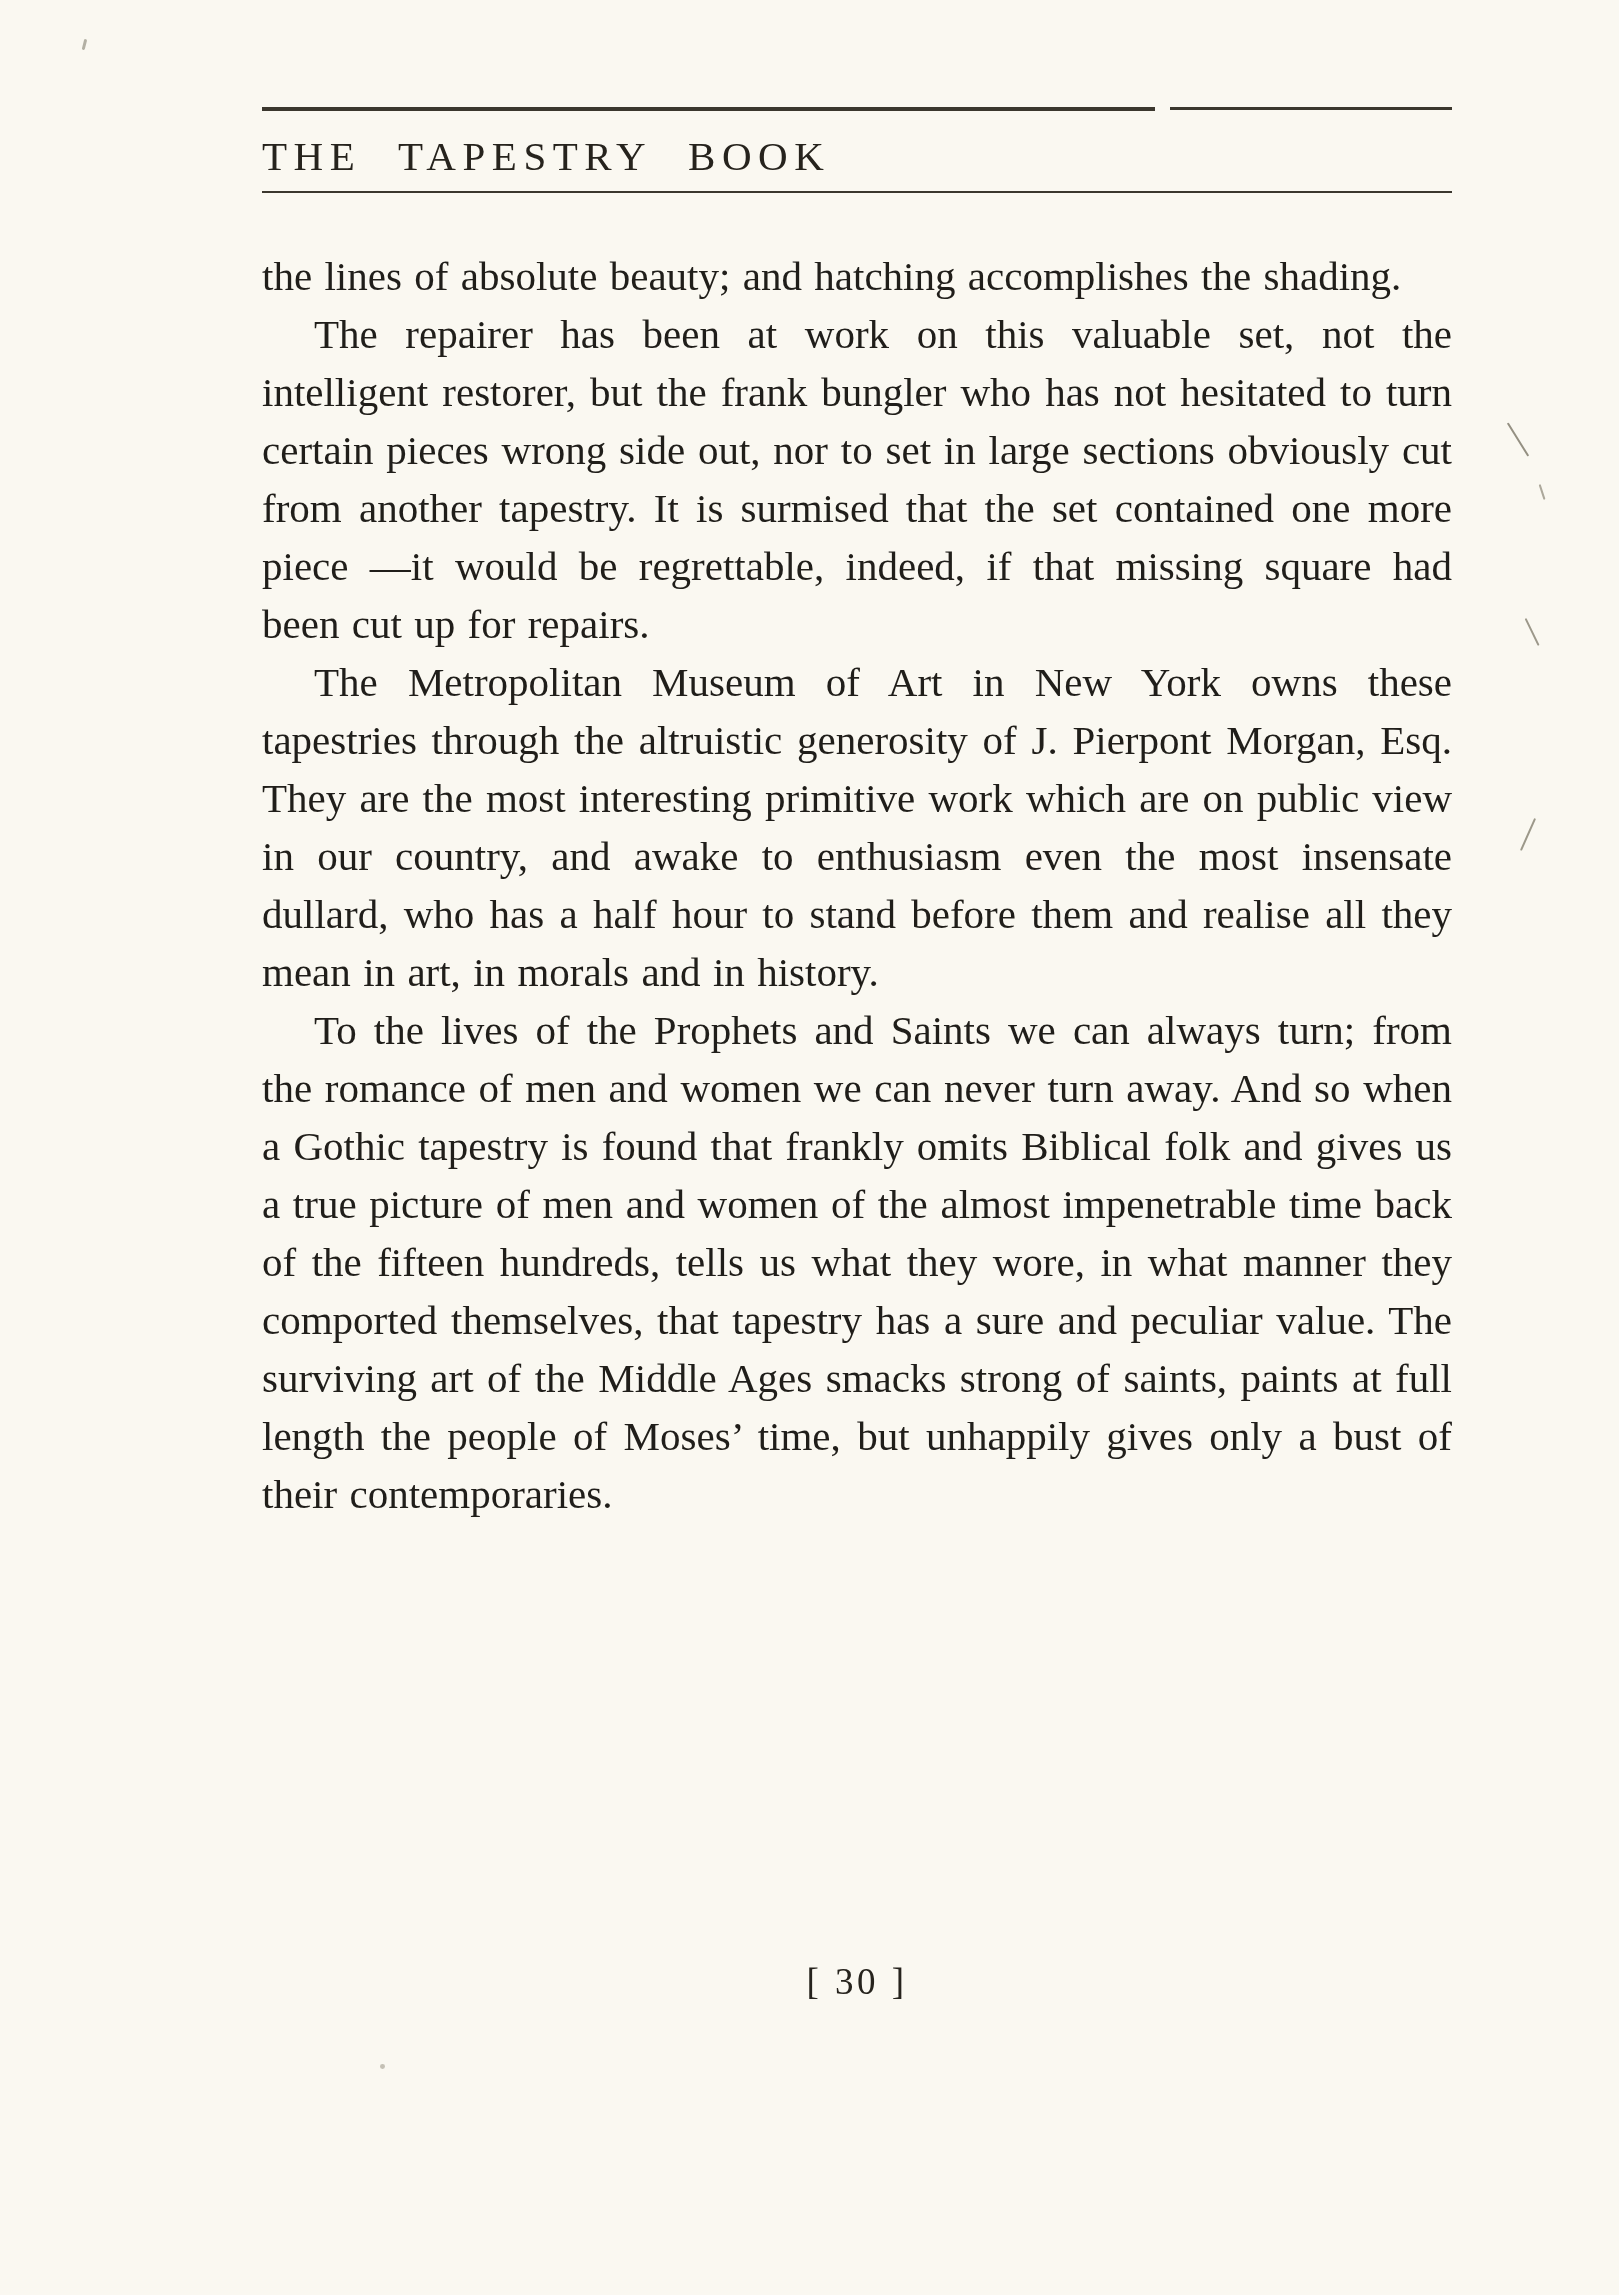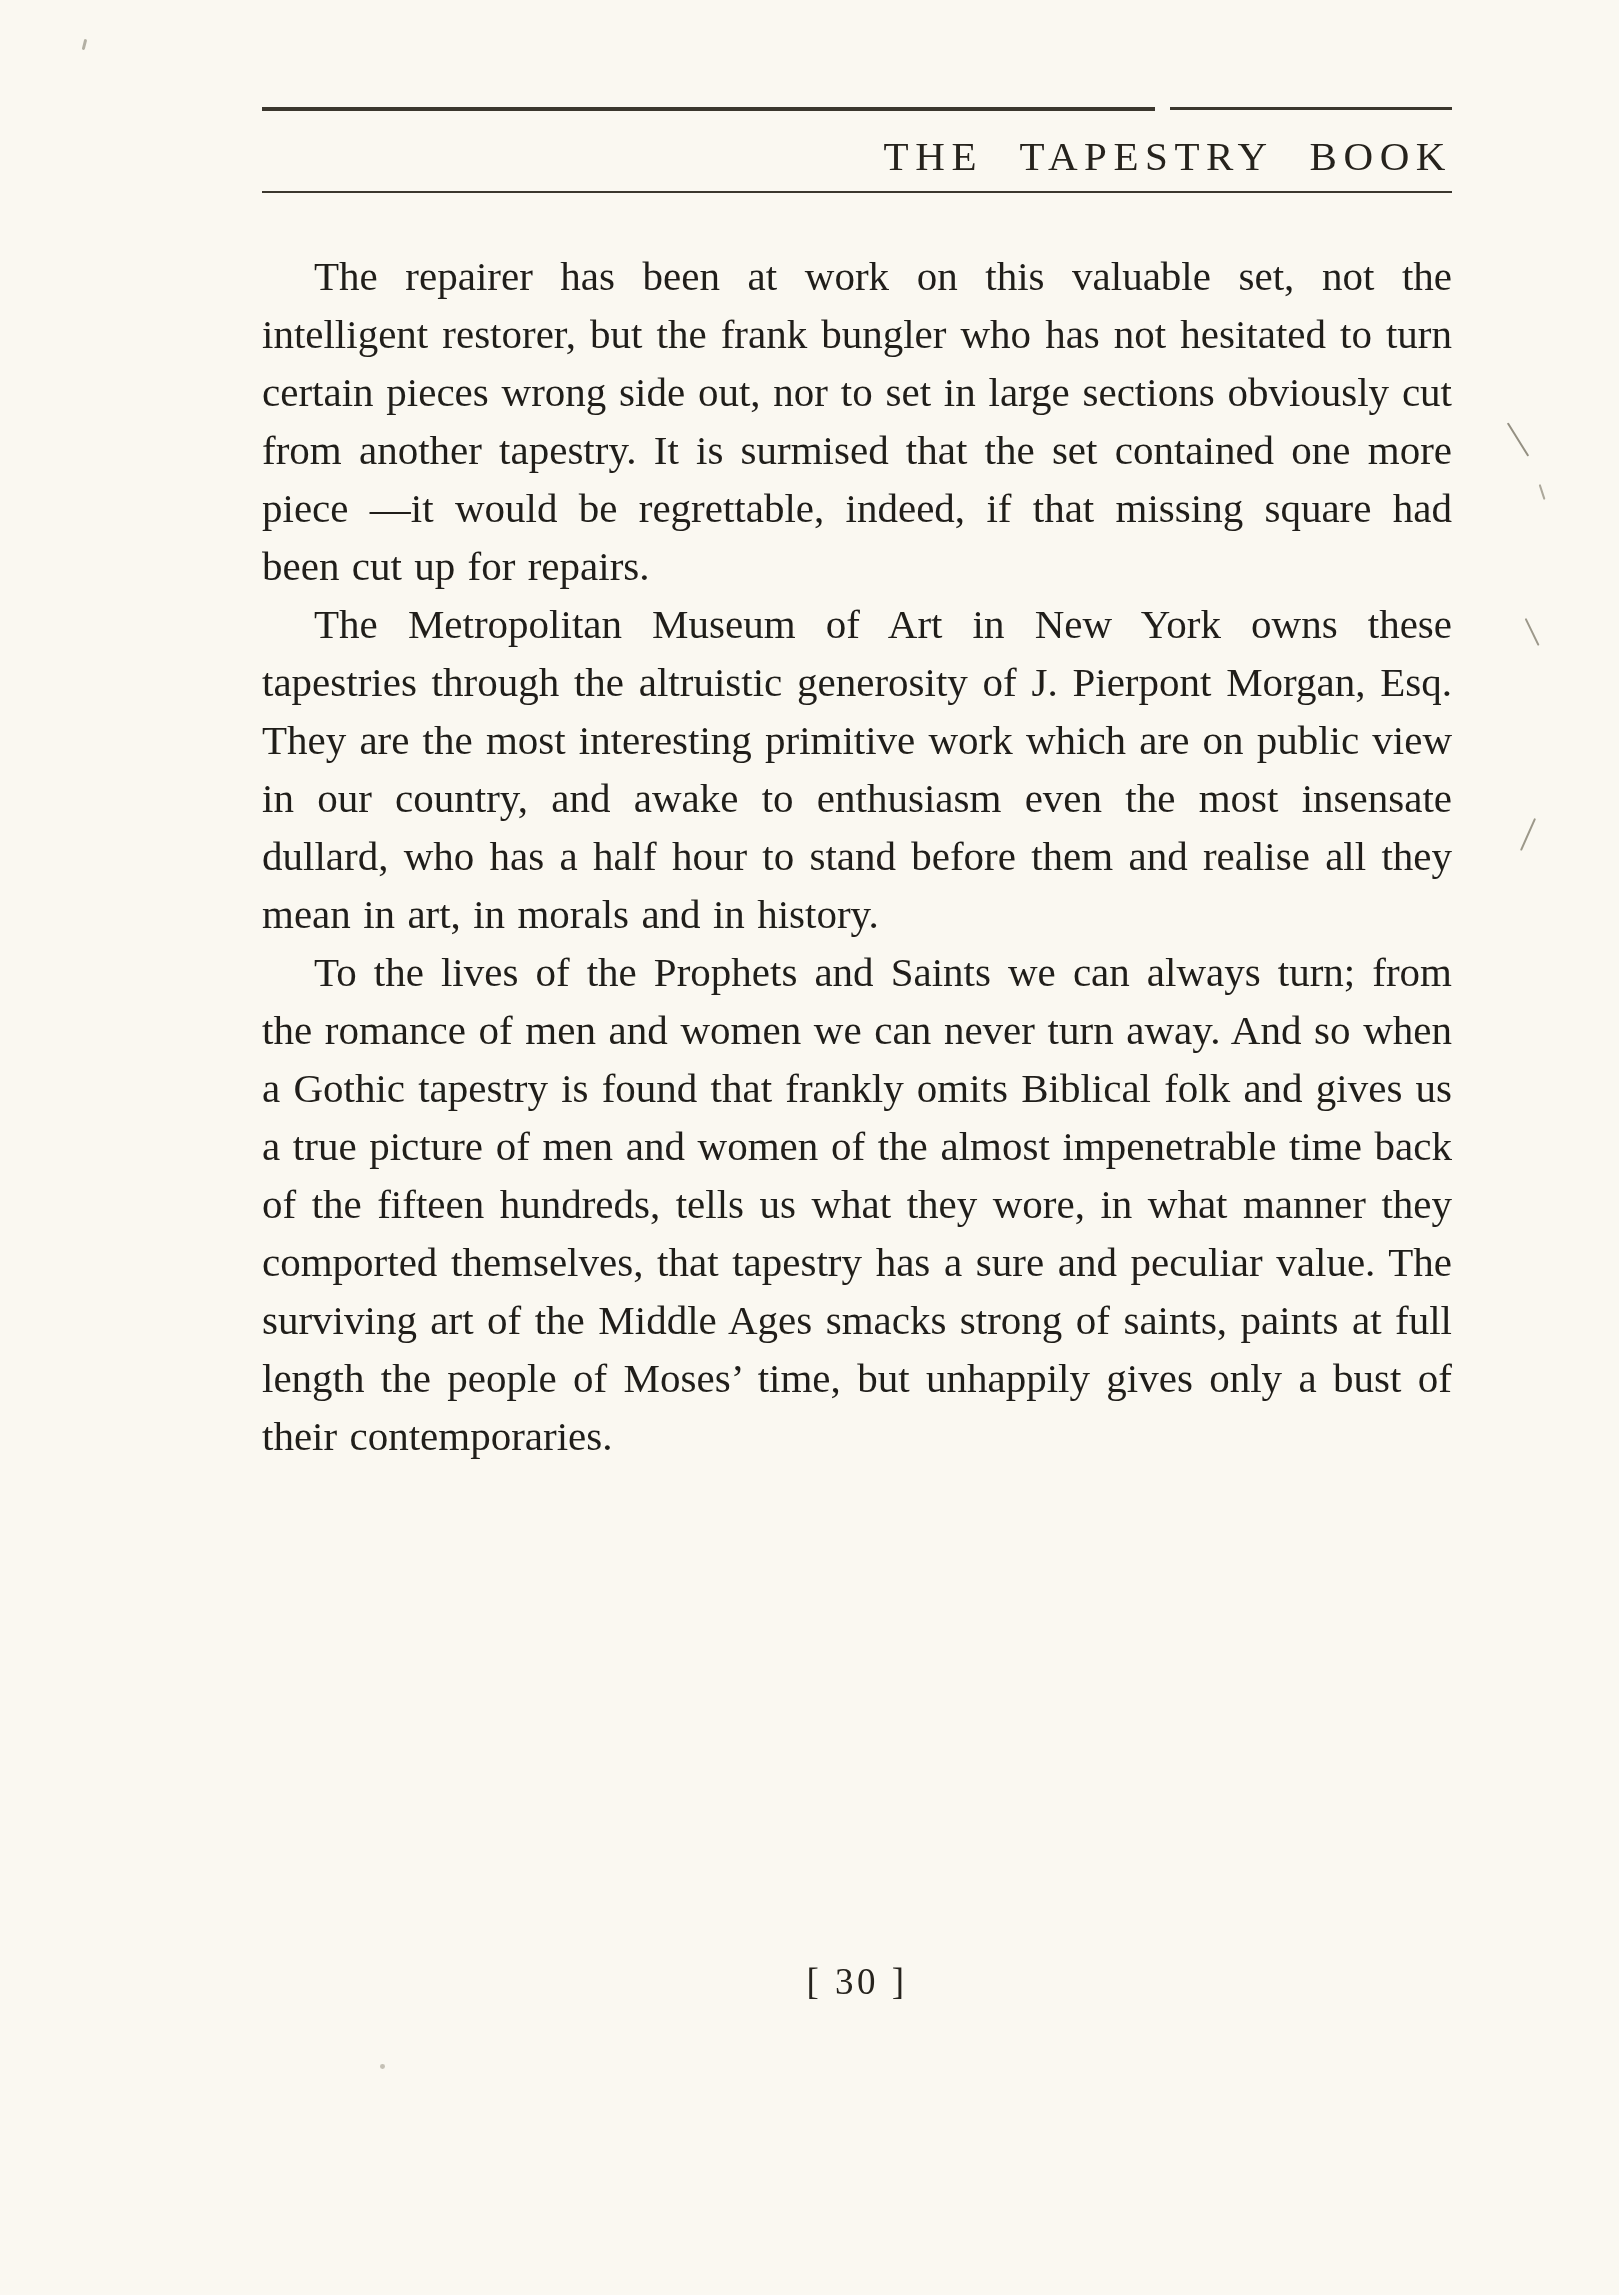--- a/index.html
+++ b/index.html
@@ -35,21 +35,21 @@
   }
   .rule-top .seg {
     height: 3.5px;
     background: #3b372e;
   }
   .rule-top .seg-a { width: 75%; }
   .rule-top .seg-gap { width: 15.5px; height: 3.5px; background: transparent; }
   .rule-top .seg-b { flex: 1; height: 2.8px; }
   .title {
     margin: 21px 0 10px 0;
-    text-align: right;
+    text-align: left;
     font-size: 41px;
     font-weight: normal;
     letter-spacing: 0.16em;
     word-spacing: 0.5em;
     color: #26231d;
     line-height: 49px;
   }
   .rule-bottom {
     height: 2.8px;
   }
@@ -100,20 +100,21 @@
     <div class="rule-top">
       <span class="seg seg-a"></span>
       <span class="seg-gap"></span>
       <span class="seg seg-b"></span>
     </div>
     <h1 class="title">THE TAPESTRY BOOK</h1>
     <div class="rule rule-bottom"></div>
   </div>
 
   <div class="body-text">
+    <p class="para">the lines of absolute beauty; and hatching accomplishes the shading.</p>
     <p class="para indent">The repairer has been at work on this valuable set, not the intelligent restorer, but the frank bungler who has not hesitated to turn certain pieces wrong side out, nor to set in large sections obviously cut from another tapestry.  It is surmised that the set contained one more piece —it would be regrettable, indeed, if that missing square had been cut up for repairs.</p>
     <p class="para indent">The Metropolitan Museum of Art in New York owns these tapestries through the altruistic generosity of J. Pierpont Morgan, Esq.  They are the most interesting primitive work which are on public view in our country, and awake to enthusiasm even the most insensate dullard, who has a half hour to stand before them and realise all they mean in art, in morals and in history.</p>
     <p class="para indent">To the lives of the Prophets and Saints we can always turn; from the romance of men and women we can never turn away.  And so when a Gothic tapestry is found that frankly omits Biblical folk and gives us a true picture of men and women of the almost impenetrable time back of the fifteen hundreds, tells us what they wore, in what manner they comported themselves, that tapestry has a sure and peculiar value.  The surviving art of the Middle Ages smacks strong of saints, paints at full length the people of Moses’ time, but unhappily gives only a bust of their contemporaries.</p>
   </div>
 
   <div class="footer">
     <span>[ 30 ]</span>
   </div>
 
   <div class="artifact a1"></div>

